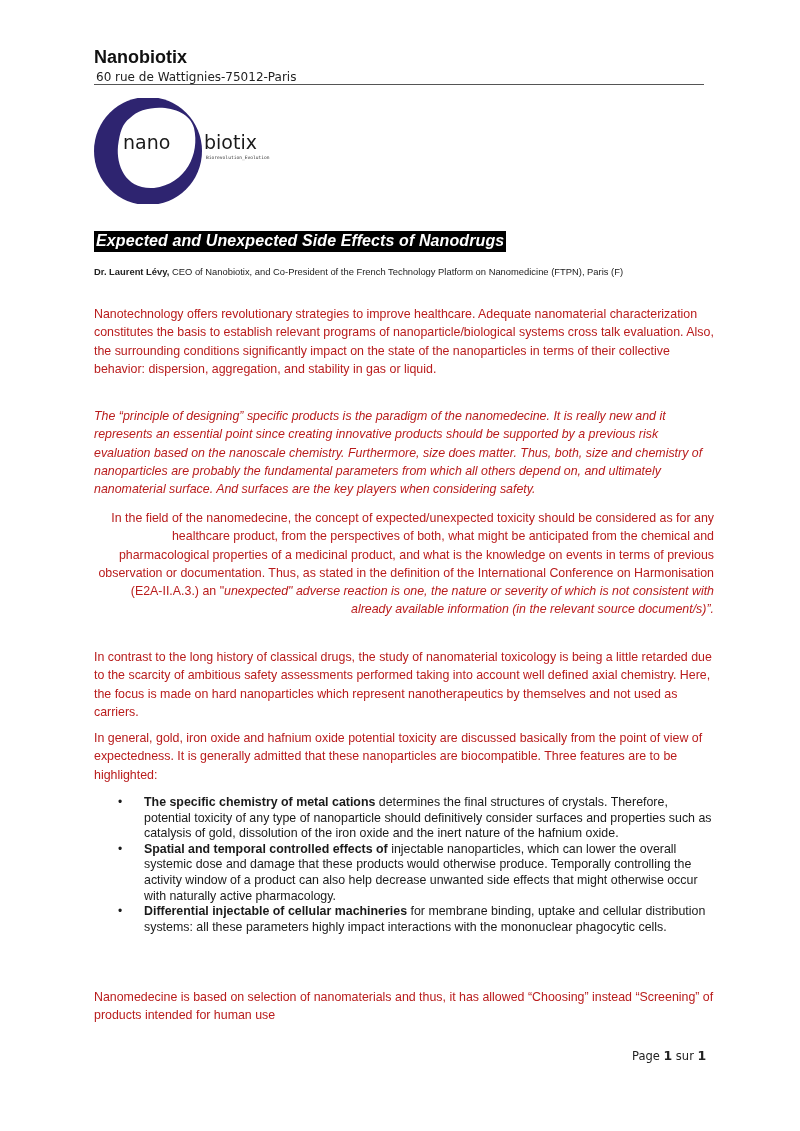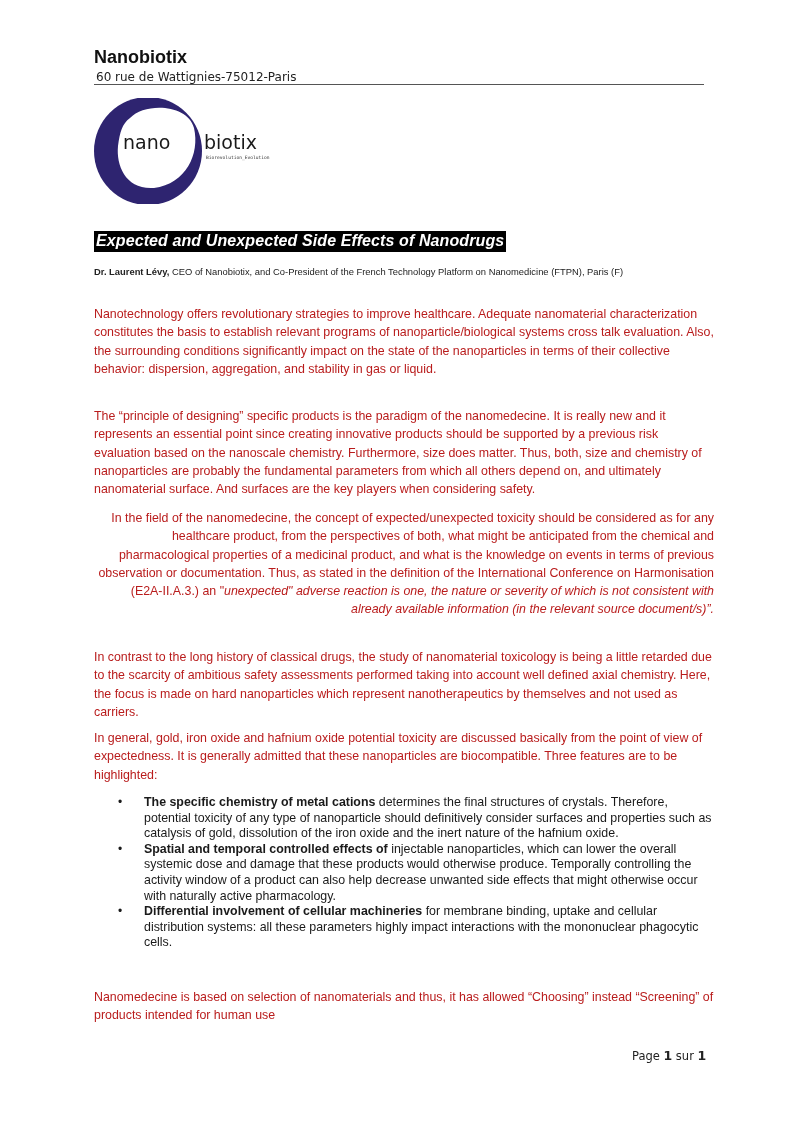--- a/index.html
+++ b/index.html
@@ -14,21 +14,21 @@
     .logo svg { display: block; }
 
     .doc-title { position: absolute; left: 94px; top: 231px; font-family: "Liberation Sans", sans-serif; font-weight: bold; font-style: italic; font-size: 16px; color: #fff; background: #000; padding: 0 2px 1px 2px; line-height: 20px; letter-spacing: 0.1px; }
 
     .author { position: absolute; left: 94px; top: 265px; width: 540px; font-family: "Liberation Sans", sans-serif; font-size: 9.4px; line-height: 13px; color: #222; }
     .author b { font-weight: bold; }
 
     .body-text { position: absolute; left: 94px; width: 620px; font-family: "Liberation Sans", sans-serif; font-size: 12.4px; line-height: 18.3px; color: #b91c1c; margin: 0; }
     .body-text i { font-style: italic; }
     #p1 { top: 305px; }
-    #p2 { top: 407px; }
+    #p2 { top: 407px; font-style: italic; }
     #p3 { top: 509px; text-align: right; }
     #p4 { top: 648px; }
     #p5 { top: 729px; }
     #p6 { top: 988px; }
 
     .bullets { position: absolute; left: 94px; top: 795px; width: 620px; margin: 0; padding: 0; list-style: none; font-family: "Liberation Sans", sans-serif; font-size: 12.4px; line-height: 15.6px; color: #1a1a1a; }
     .bullets li { position: relative; padding-left: 50px; }
     .bullets li .dot { position: absolute; left: 24px; top: 0; font-size: 12px; }
     .bullets li b { font-weight: bold; }
 
@@ -75,21 +75,21 @@
     <li>
       <span class="dot">•</span>
       <b>The specific chemistry of metal cations</b><span> determines the final structures of crystals. Therefore, potential toxicity of any type of nanoparticle should definitively consider surfaces and properties such as catalysis of gold, dissolution of the iron oxide and the inert nature of the hafnium oxide.</span>
     </li>
     <li>
       <span class="dot">•</span>
       <b>Spatial and temporal controlled effects of</b><span> injectable nanoparticles, which can lower the overall systemic dose and damage that these products would otherwise produce. Temporally controlling the activity window of a product can also help decrease unwanted side effects that might otherwise occur with naturally active pharmacology.</span>
     </li>
     <li>
       <span class="dot">•</span>
-      <b>Differential involvement of cellular machineries</b><span> for membrane binding, uptake and cellular distribution systems: all these parameters highly impact interactions with the mononuclear phagocytic cells.</span>
+      <b>Differential injectable of cellular machineries</b><span> for membrane binding, uptake and cellular distribution systems: all these parameters highly impact interactions with the mononuclear phagocytic cells.</span>
     </li>
   </ul>
 
   <p class="body-text" id="p6">Nanomedecine is based on selection of nanomaterials and thus, it has allowed “Choosing” instead “Screening” of products intended for human use</p>
 
   <div class="footer">
     <span>Page</span>
     <b>1</b>
     <span>sur</span>
     <b>1</b>

